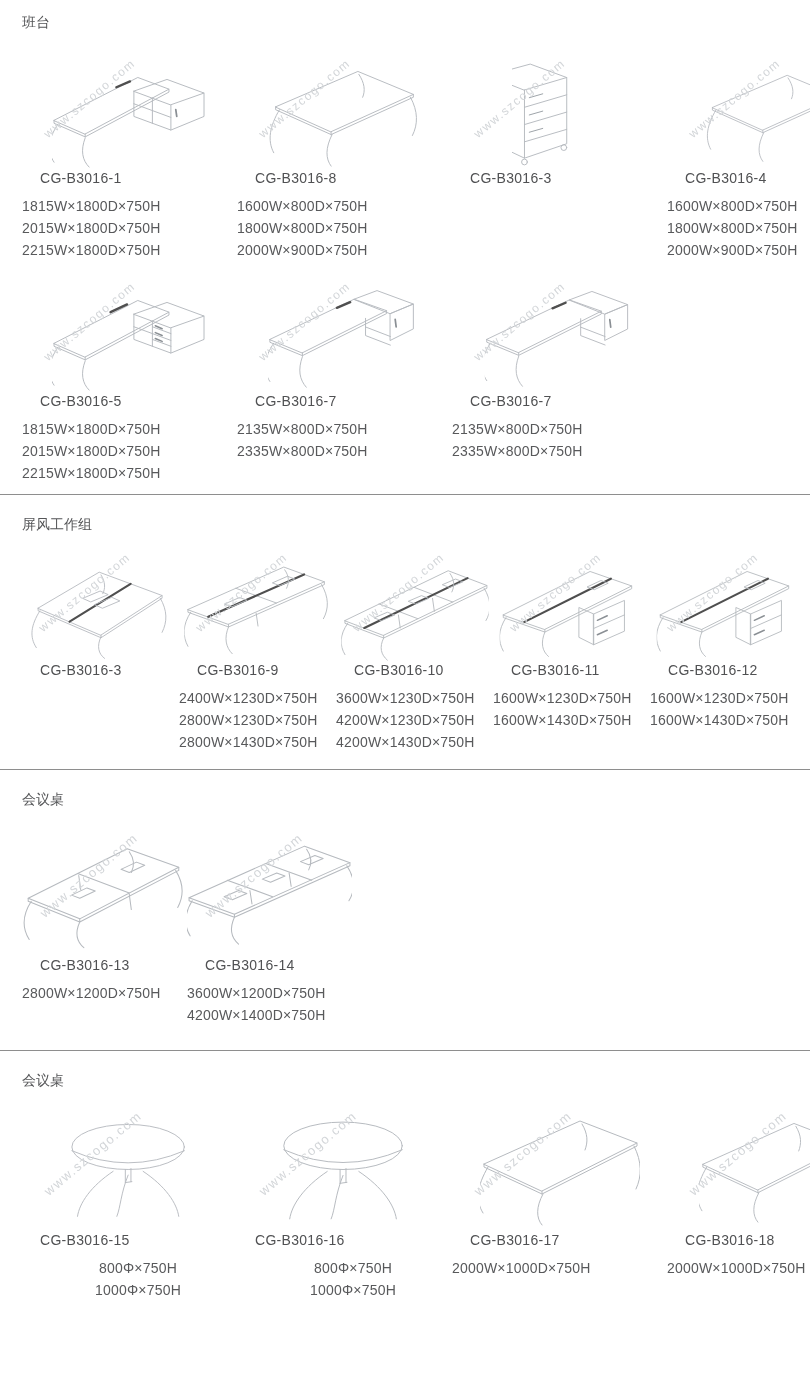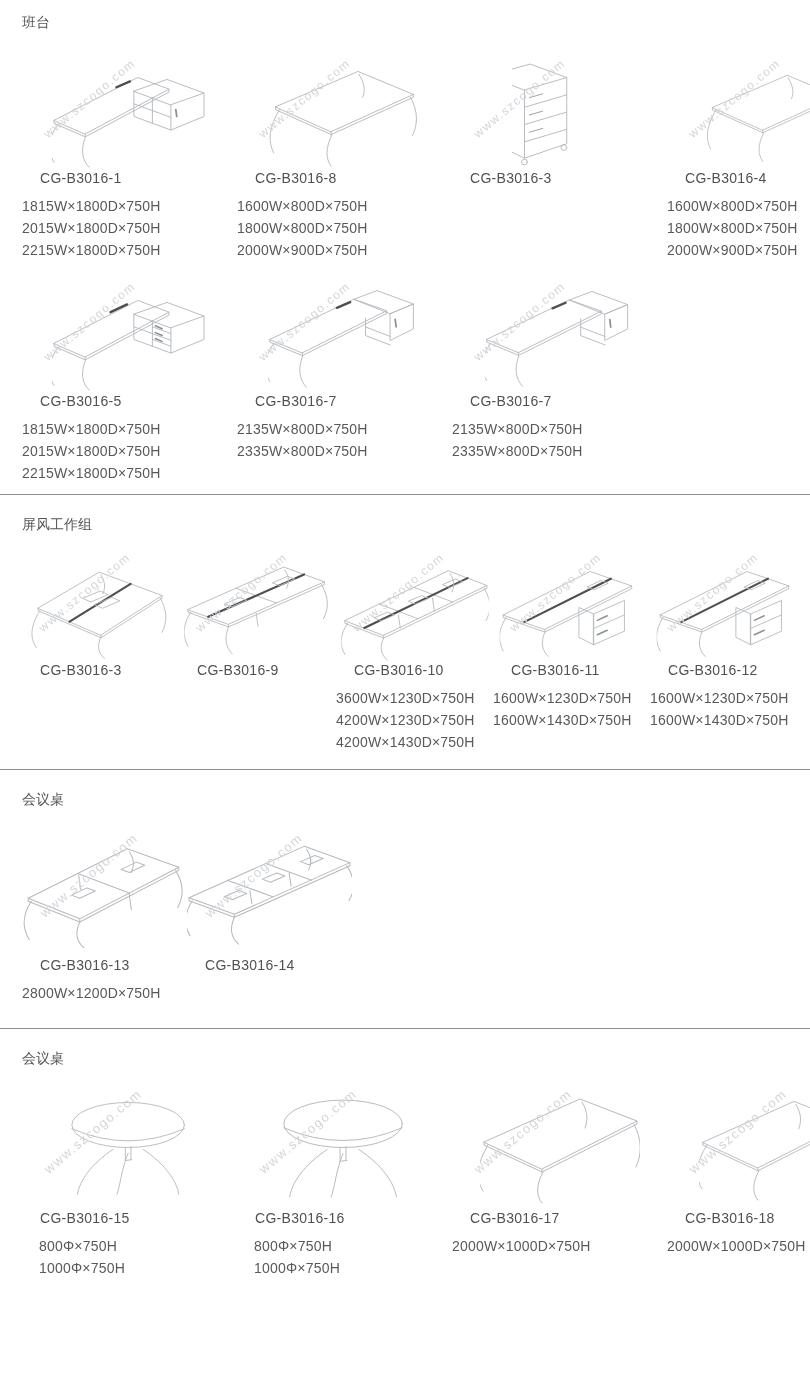--- a/index.html
+++ b/index.html
@@ -25,21 +25,21 @@
   .wm{
     position:absolute;left:9%;top:64%;transform:rotate(-40deg);transform-origin:0 0;
     font-size:12px;color:#d3d6d9;letter-spacing:1.6px;white-space:nowrap;pointer-events:none;
   }
   .s3 .wm,.s4 .wm{font-size:13px;}
   .draw{display:block;}
   .fig use{stroke:#b6babf;fill:none;stroke-width:1;stroke-linecap:round;stroke-linejoin:round;}
   .model{font-size:14px;color:#505153;padding-left:18px;letter-spacing:.3px;}
   .dims{margin-top:9px;font-size:14px;color:#58595b;letter-spacing:.2px;}
   .dims .dim{line-height:22px;height:22px;}
-  .s4 .ipad .dims{padding-left:17px;}
+  .s4 .ipad .dims{padding-left:17px;text-align:center;}
   .divider{border:0;border-top:1px solid #8e8e8e;margin:0;}
   #div1{margin-top:10px;}
   #div2{margin-top:16px;}
   #div3{margin-top:24px;}
 </style>
 </head>
 <body>
 
 <svg width="0" height="0" style="position:absolute" aria-hidden="true">
   <defs>
@@ -301,20 +301,25 @@
       <div class="model">CG-B3016-3</div>
     </div>
     <div class="item s2i">
       <div class="fig f2">
         <span class="wm">www.szcogo.com</span>
         <svg class="draw" width="150" height="106" viewBox="0 0 160 115">
             <use href="#sym-wdbl"></use>
           </svg>
       </div>
       <div class="model">CG-B3016-9</div>
+      <div class="dims">
+        <div class="dim">2400W×1230D×750H</div>
+        <div class="dim">2800W×1230D×750H</div>
+        <div class="dim">2800W×1430D×750H</div>
+      </div>
     </div>
     <div class="item s2i">
       <div class="fig f2">
         <span class="wm">www.szcogo.com</span>
         <svg class="draw" width="152" height="106" viewBox="0 0 160 115">
             <use href="#sym-wtri"></use>
           </svg>
       </div>
       <div class="model">CG-B3016-10</div>
       <div class="dims">
@@ -371,20 +376,24 @@
       </div>
     </div>
     <div class="item s3i">
       <div class="fig f3">
         <span class="wm">www.szcogo.com</span>
         <svg class="draw" width="188" height="130" viewBox="0 0 160 115">
             <use href="#sym-conf3"></use>
           </svg>
       </div>
       <div class="model">CG-B3016-14</div>
+      <div class="dims">
+        <div class="dim">3600W×1200D×750H</div>
+        <div class="dim">4200W×1400D×750H</div>
+      </div>
     </div>
   </div>
 </div>
 
 <hr class="divider" id="div3">
 
 <div class="sec s4">
   <h2 class="sec-title tpad">会议桌</h2>
 
   <div class="row">

